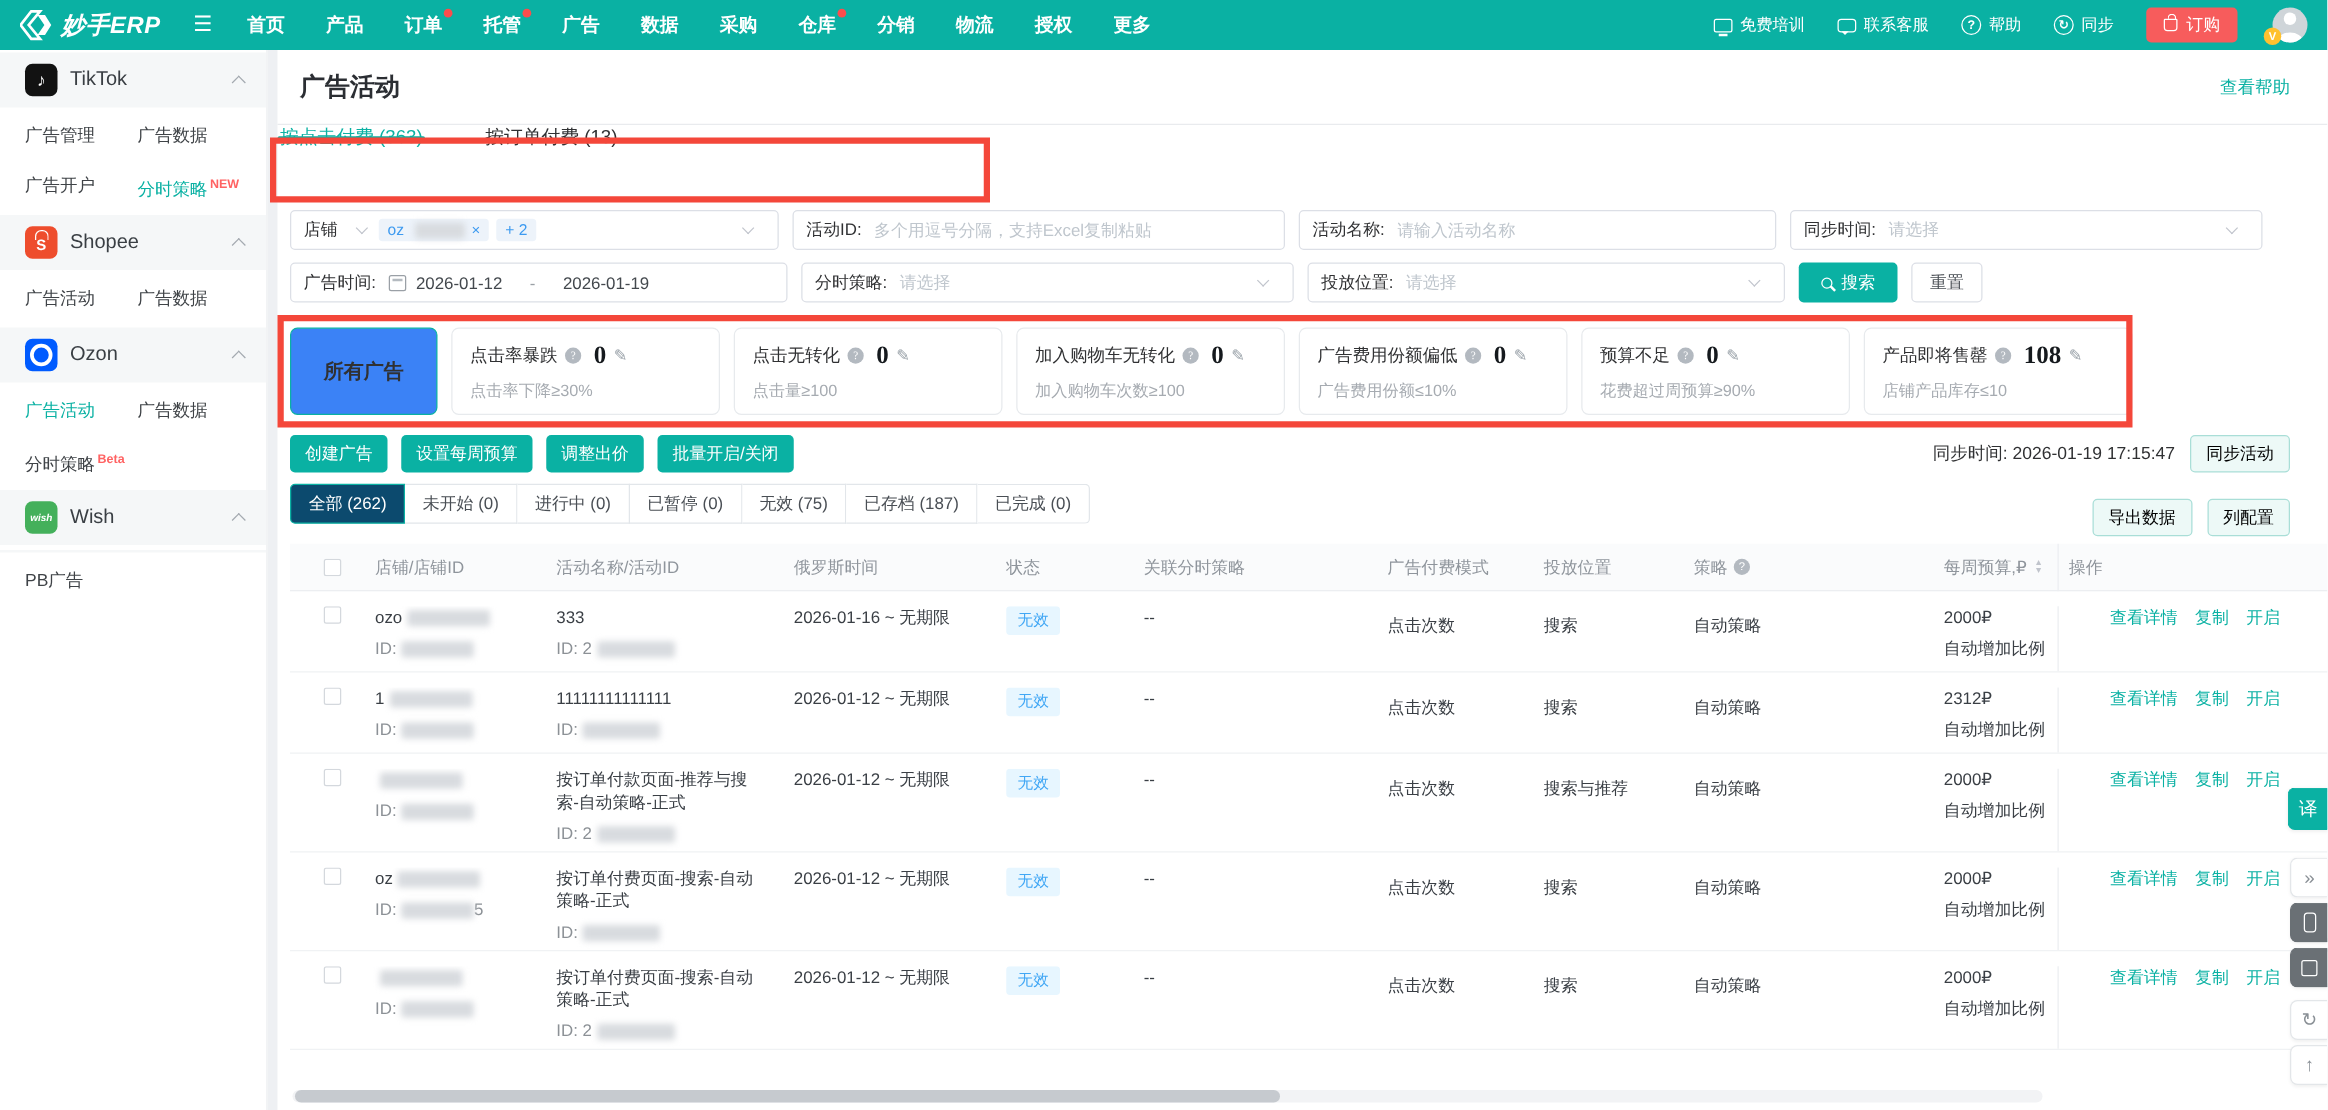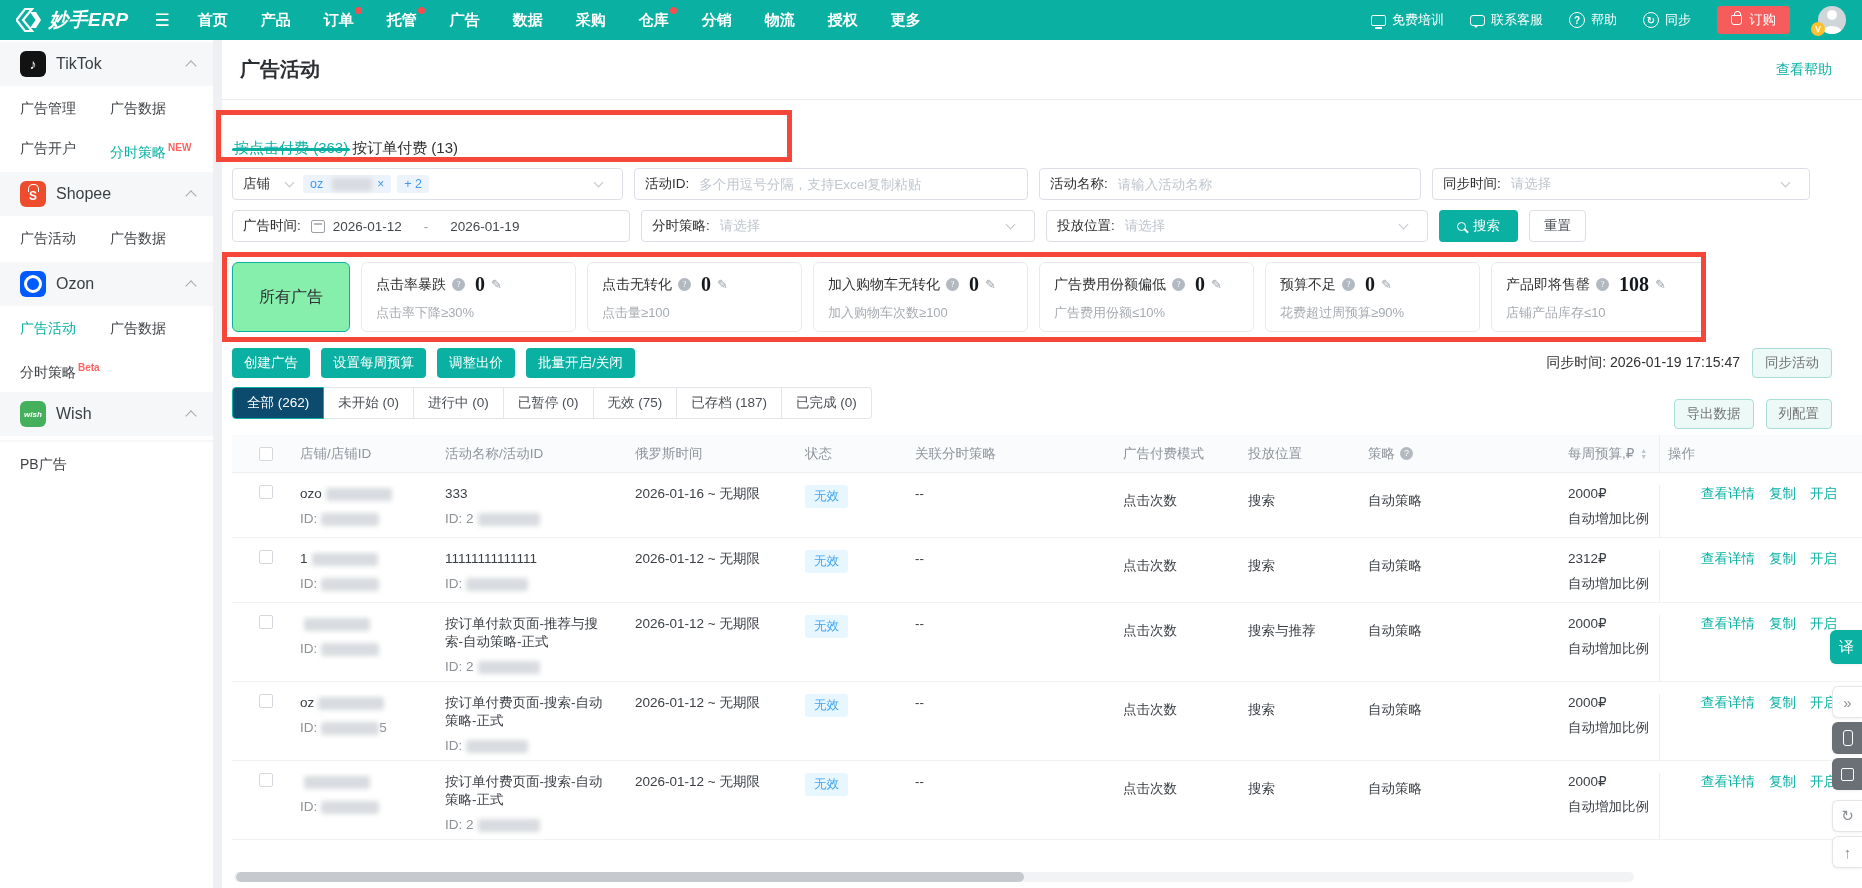--- a/index.html
+++ b/index.html
@@ -50,21 +50,21 @@
   .sb-item { height:40px; line-height:40px; font-size:14px; color:#3f4347; cursor:pointer; position:relative; white-space:nowrap; width:max-content; }
   .sb-item.active, .sb-item.accent { color:#0ab1a3; }
   .sb-badge { color:#ff6363; font-size:10px; font-weight:bold; font-style:normal; margin-left:2px; }
   .sb-bottom { height:44px; line-height:44px; padding-left:20px; font-size:14px; color:#3f4347; cursor:pointer; border-top:2px solid #f5f7f8; margin-top:4px; }
 
   
   .main { position:absolute; left:222px; top:0; width:1640px; height:100%; background:#fff; }
   .page-head { height:60px; display:flex; align-items:center; padding:0 30px 0 18px; border-bottom:1px solid #e9ebee; }
   .page-title { font-size:20px; font-weight:600; color:#2b2e33; }
   .help-link { margin-left:auto; color:#0ab1a3; font-size:14px; cursor:pointer; }
-  .tabbar { height:58px; display:flex; padding-left:10px; align-items:flex-end; }
+  .tabbar { height:58px; display:flex; gap:46px; padding-left:0; align-items:flex-start; }
   .tab { display:flex; align-items:center; font-size:15px; color:#303133; cursor:pointer; position:relative; padding:0 2px; }
   .tab.active { color:#0ab1a3; }
   .tab.active::after { content:''; position:absolute; bottom:7px; left:0; right:0; height:3px; border-radius:2px; background:#0ab1a3; }
 
   .filters { margin:10px 0 0 10px; }
   .frow { display:flex; gap:11px; margin-bottom:10px; }
   .fbox { height:32px; border:1px solid #dcdfe6; border-radius:4px; background:#fff; display:flex; align-items:center; padding:0 10px; font-size:13.5px; color:#303133; }
   .fbox .lbl { margin-right:10px; white-space:nowrap;text-align:center; }
   .ph { color:#bfc6cd; }
   .chev { width:7px; height:7px; border-right:1.3px solid #c0c4cc; border-bottom:1.3px solid #c0c4cc; transform:rotate(45deg); margin:-3px 10px 0 6px; flex:0 0 7px; }
@@ -79,34 +79,34 @@
   .cal-icon::before { content:''; position:absolute; top:2px; left:2px; right:2px; height:2px; background:#b4bac0; }
   .date-text { color:#43484d; }
   .date-sep { margin:0 22px; color:#9aa0a6; }
   .search-btn { width:79px; height:32px; background:#0ab1a3; color:#fff; border:none; border-radius:4px; font-size:13.5px; display:flex; align-items:center; justify-content:center; gap:7px; cursor:pointer; font-family:inherit; }
   .search-icon { width:9px; height:9px; border:1.5px solid #fff; border-radius:50%; position:relative; }
   .search-icon::after { content:''; position:absolute; width:5px; height:1.5px; background:#fff; transform:rotate(45deg); right:-4px; bottom:-2px; }
   .reset-btn { width:57px; height:32px; background:#fff; color:#4a4f55; border:1px solid #dcdfe6; border-radius:4px; font-size:13.5px; cursor:pointer; font-family:inherit; }
 
   
   .cards-row { display:flex; gap:11px; margin:20px 0 0 10px; height:70px; width:1474px; }
-  .card-all { width:118px; border:1.5px solid #0ab1a3; border-radius:6px; display:flex; align-items:center; justify-content:center; font-size:16px; font-weight:400; color:#303133; cursor:pointer; background:#86efac; }
+  .card-all { width:118px; border:1.5px solid #0ab1a3; border-radius:6px; display:flex; align-items:center; justify-content:center; font-size:16px; font-weight:700; color:#303133; cursor:pointer; background:#3b82f6; }
   .card { flex:1; border:1px solid #e7eaed; border-radius:6px; padding:10px 14px; cursor:pointer; background:#fff; overflow:hidden; }
   .c-top { display:flex; align-items:center; gap:6px; white-space:nowrap;font-family:Liberation Serif, serif; }
   .c-title { font-size:14px; color:#303133; }
   .info-ic { width:13px; height:13px; border-radius:50%; background:#b3b9c0; color:#fff; font-size:9px; line-height:13px; text-align:center; flex:0 0 13px; display:inline-block; }
   .c-val { font-size:20px; font-weight:bold; color:#15191d; margin-left:4px; }
   .c-edit { color:#9aa2a9; font-size:13px; cursor:pointer; }
   .c-desc { font-size:13px; color:#a6abb1; margin-top:8px; white-space:nowrap; }
 
   
   .actions-row { display:flex; align-items:center; gap:11px; margin:16px 30px 0 10px; height:30px; }
   .abtn { height:30px; padding:0 12px; background:#0ab1a3; color:#fff; border:none; border-radius:4px; font-size:13.5px; cursor:pointer; font-family:inherit; }
   .sync-area { margin-left:auto; display:flex; align-items:center; gap:12px; font-size:14px; color:#303133; }
-  .btn-light { height:30px; padding:0 12px; background:#edf9f7; border:1px solid #a9ded7; color:#737373; border-radius:4px; font-size:13.5px; cursor:pointer; font-family:inherit; }
+  .btn-light { height:30px; padding:0 12px; background:#edf9f7; border:1px solid #a9ded7; color:#000000; border-radius:4px; font-size:13.5px; cursor:pointer; font-family:inherit; }
 
   
   .status-row { display:flex; align-items:center; margin:9px 30px 0 10px; height:32px; }
   .stabs { display:flex; }
   .stab { height:32px; padding:0 14px; border:1px solid #e2e6ea; border-left:none; background:#fff; color:#4a4f55; font-size:13.5px; display:flex; align-items:center; cursor:pointer; white-space:nowrap; }
   .stab:first-child { border-left:1px solid #e2e6ea; border-radius:4px 0 0 4px; }
   .stab:last-child { border-radius:0 4px 4px 0; }
   .stab.active { background:#0c4a6e; border-color:#0ab1a3; color:#fff; }
   .tools { margin-left:auto; display:flex; gap:12px;margin-top:22px; }
 
@@ -115,21 +115,21 @@
   .thead { display:flex; height:38px; align-items:center; background:#fafbfc; color:#8f959c; border-bottom:1px solid #eceef1; }
   .trow { display:flex; border-bottom:1px solid #f0f2f4; padding-top:12px; }
   .trow.h65 { height:65px; } .trow.h79 { height:79px; }
   .td, .th { padding:0 12px 0 8px; overflow:hidden; }
   .c0{width:60px; flex:0 0 60px; padding-left:27px;}
   .c1{width:145px; flex:0 0 145px;}
   .c2{width:190px; flex:0 0 190px;}
   .c3{width:170px; flex:0 0 170px;}
   .c4{width:110px; flex:0 0 110px;}
   .c5{width:195px; flex:0 0 195px;}
-  .c6{width:125px; flex:0 0 125px;margin-left:13px;}
+  .c6{width:125px; flex:0 0 125px;}
   .c7{width:120px; flex:0 0 120px;}
   .c8{width:200px; flex:0 0 200px;}
   .c9{width:99px; flex:0 0 99px; padding-right:0;}
   .c10{width:216px; flex:0 0 216px; border-left:1px solid #eceef1; padding-left:41px;}
   .th.c10 { text-align:center; padding-left:8px; height:38px; line-height:38px; }
   .th { display:flex; align-items:center; gap:5px; white-space:nowrap; }
   .cb { width:14px; height:14px; border:1px solid #d4d8dd; border-radius:2px; background:#fff; display:inline-block; cursor:pointer; }
   .line { line-height:18px; color:#3a3f45; word-break:break-all; }
   .line + .line { margin-top:7px; }
   .idline { color:#8c9196; white-space:nowrap; }

